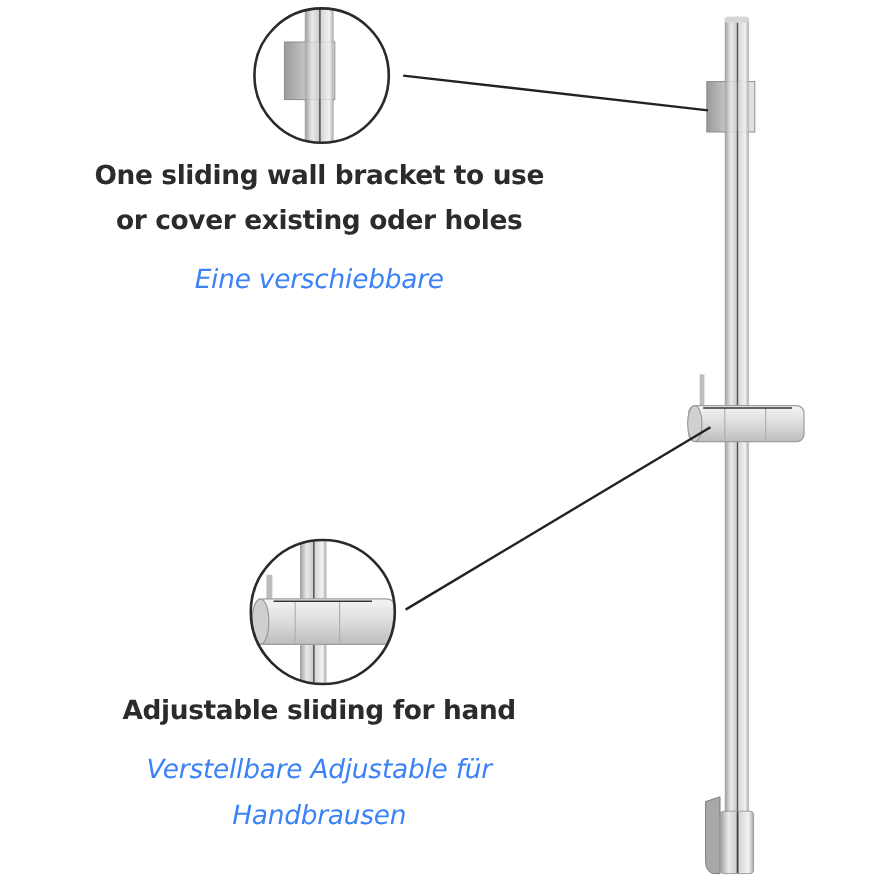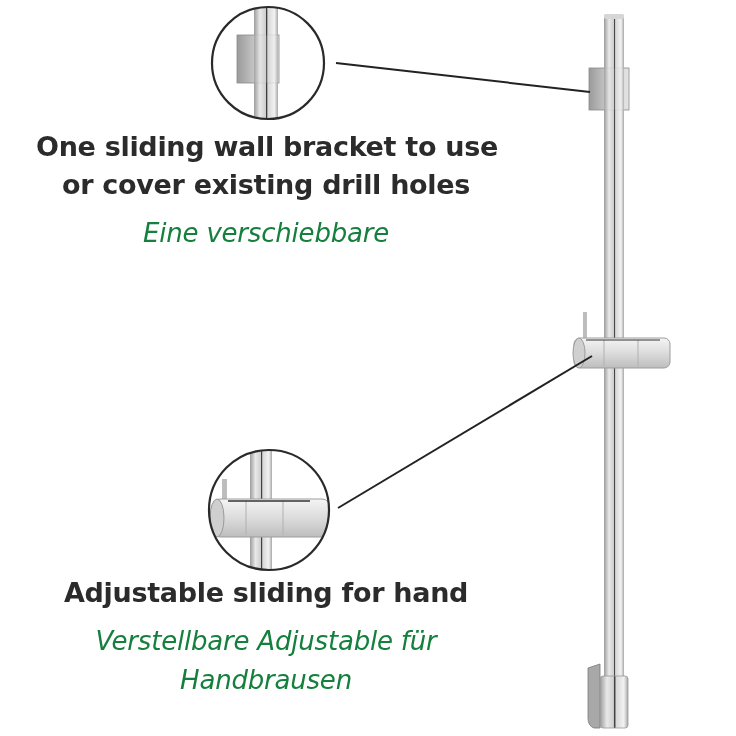--- a/index.html
+++ b/index.html
@@ -1,20 +1,20 @@
 <!DOCTYPE html>
 <html><head>
 <meta charset="utf-8">
 <style>
   html, body { margin:0; padding:0; background:#ffffff; }
   body { width:736px; height:736px; position:relative; overflow:hidden; font-family:"DejaVu Sans", sans-serif; }
   .canvas { position:absolute; left:0; top:0; width:736px; height:736px; }
   .text-block { position:absolute; text-align:center; }
-  .en { color:#2b2b2b; font-weight:bold; font-size:27px; line-height:38px; letter-spacing:-0.3px; }
-  .de { color:#15803d; font-style:italic; font-size:26px; line-height:39px; letter-spacing:-0.2px; }
+  .en { color:#2b2b2b; font-weight:bold; font-size:22px; line-height:38px; letter-spacing:-0.3px; }
+  .de { color:#3b82f6; font-style:italic; font-size:22px; line-height:39px; letter-spacing:-0.2px; }
   .en .ln, .de .ln { display:block; white-space:nowrap; }
   svg { position:absolute; left:0; top:0; }
 </style>
 </head>
 <body>
 
 <div class="canvas">
 
   <svg width="736" height="736" viewBox="0 0 736 736">
     <defs>
@@ -93,21 +93,21 @@
         <line x1="283" y1="501" x2="283" y2="535" stroke="#b0b0b0"></line>
         <line x1="228" y1="501" x2="310" y2="501" stroke="#333" stroke-width="1.3"></line>
       </g>
       <circle cx="269" cy="510" r="60" fill="none" stroke="#2a2a2a" stroke-width="2.2"></circle>
     </g>
   </svg>
 
   <div class="text-block" style="left:36px; top:128px; width:460px;">
     <div class="en">
       <span class="ln">One sliding wall bracket to use</span>
-      <span class="ln">or cover existing drill holes</span>
+      <span class="ln">or cover existing oder holes</span>
     </div>
     <div class="de" style="margin-top:10px;">
       <span class="ln">Eine verschiebbare</span>
     </div>
   </div>
 
   <div class="text-block" style="left:36px; top:574px; width:460px;">
     <div class="en">
       <span class="ln">Adjustable sliding for hand</span>
     </div>

